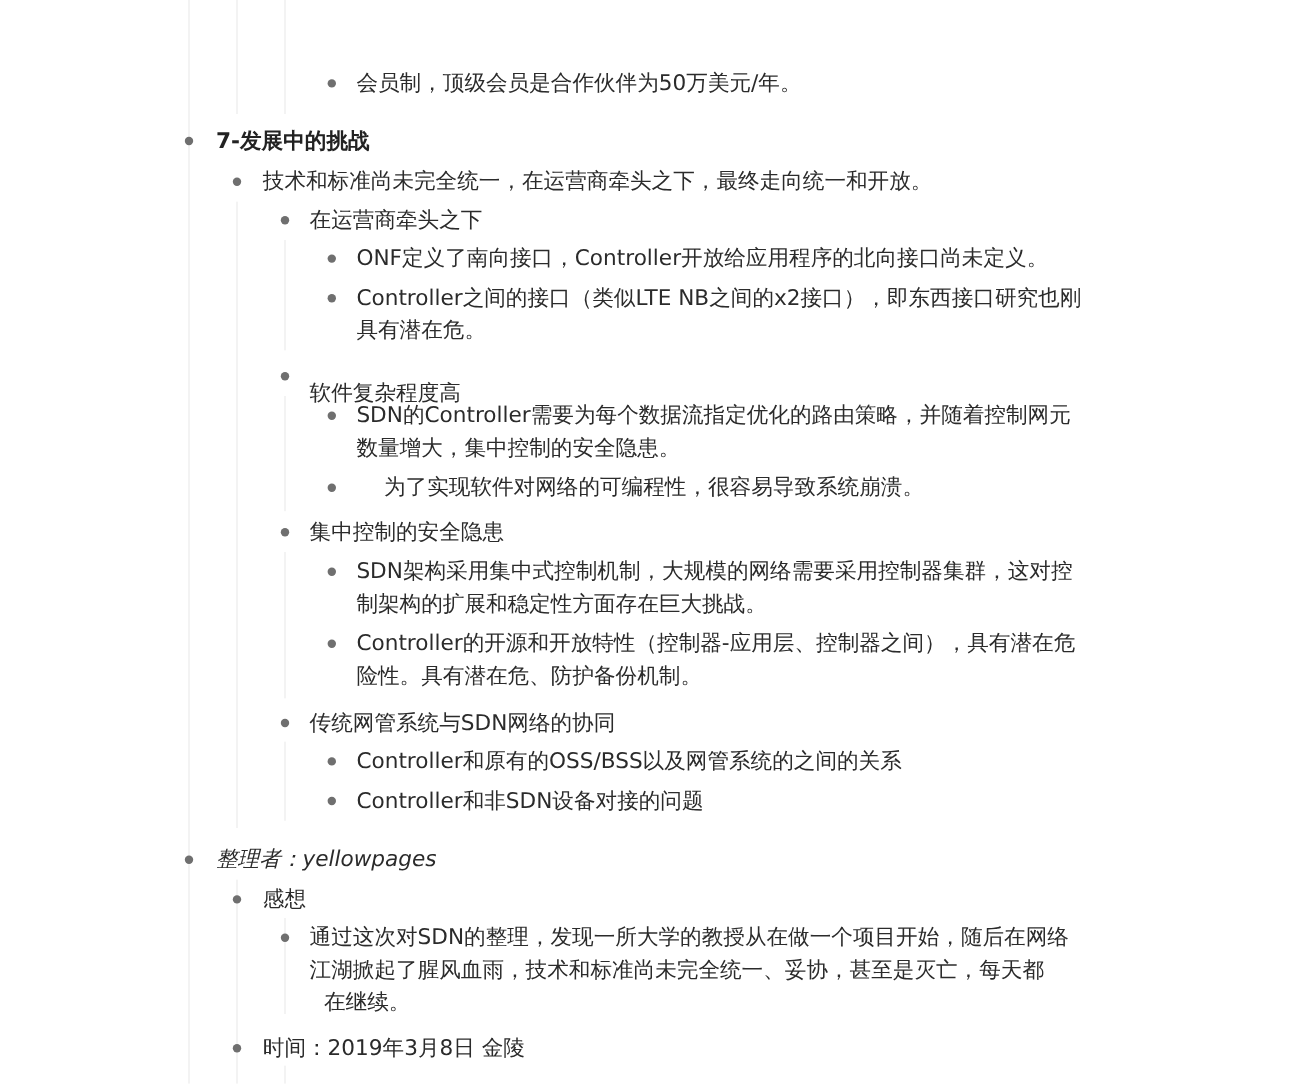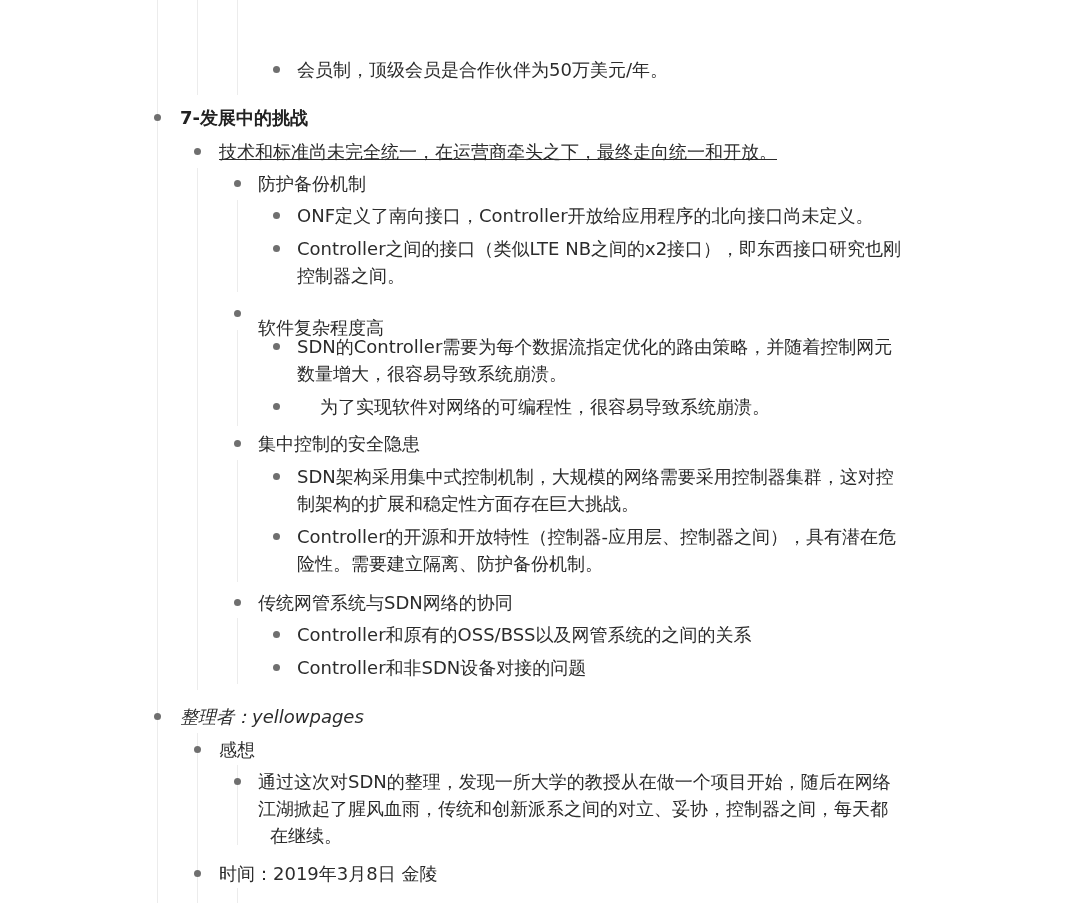--- a/index.html
+++ b/index.html
@@ -42,48 +42,48 @@
     <span class="text" style="left:297px; top:0;">会员制，顶级会员是合作伙伴为50万美元/年。</span>
   </div>
 
   <div class="item" style="left:0; top:103px;">
     <span class="bullet" style="left:154px; top:11px;"></span>
     <span class="text bold" style="left:180px; top:0;">7-发展中的挑战</span>
   </div>
 
   <div class="item" style="left:0; top:137px;">
     <span class="bullet" style="left:194px; top:11px;"></span>
-    <span class="text" style="left:219px; top:0;text-decoration:underline;">技术和标准尚未完全统一，在运营商牵头之下，最终走向统一和开放。</span>
+    <span class="text" style="left:219px; top:0;">技术和标准尚未完全统一，在运营商牵头之下，最终走向统一和开放。</span>
   </div>
 
   <div class="item" style="left:0; top:169px;">
     <span class="bullet" style="left:234px; top:11px;"></span>
-    <span class="text" style="left:258px; top:0;">防护备份机制</span>
+    <span class="text" style="left:258px; top:0;">在运营商牵头之下</span>
   </div>
 
   <div class="item" style="left:0; top:201px;">
     <span class="bullet" style="left:273px; top:11px;"></span>
     <span class="text" style="left:297px; top:0;">ONF定义了南向接口，Controller开放给应用程序的北向接口尚未定义。</span>
   </div>
 
   <div class="item" style="left:0; top:234px;">
     <span class="bullet" style="left:273px; top:11px;"></span>
     <span class="text" style="left:297px; top:0;">Controller之间的接口（类似LTE NB之间的x2接口），即东西接口研究也刚</span>
-    <span class="text" style="left:297px; top:27px;">控制器之间。</span>
+    <span class="text" style="left:297px; top:27px;">具有潜在危。</span>
   </div>
 
   <div class="item" style="left:0; top:299px;">
     <span class="bullet" style="left:234px; top:11px;"></span>
     <span class="text" style="left:258px; top:0;margin-top:14px;">软件复杂程度高</span>
   </div>
 
   <div class="item" style="left:0; top:332px;">
     <span class="bullet" style="left:273px; top:11px;"></span>
     <span class="text" style="left:297px; top:0;">SDN的Controller需要为每个数据流指定优化的路由策略，并随着控制网元</span>
-    <span class="text" style="left:297px; top:27px;">数量增大，很容易导致系统崩溃。</span>
+    <span class="text" style="left:297px; top:27px;">数量增大，集中控制的安全隐患。</span>
   </div>
 
   <div class="item" style="left:0; top:392px;">
     <span class="bullet" style="left:273px; top:11px;"></span>
     <span class="text" style="left:297px; top:0;margin-left:23px;">为了实现软件对网络的可编程性，很容易导致系统崩溃。</span>
   </div>
 
   <div class="item" style="left:0; top:429px;">
     <span class="bullet" style="left:234px; top:11px;"></span>
     <span class="text" style="left:258px; top:0;">集中控制的安全隐患</span>
@@ -91,21 +91,21 @@
 
   <div class="item" style="left:0; top:462px;">
     <span class="bullet" style="left:273px; top:11px;"></span>
     <span class="text" style="left:297px; top:0;">SDN架构采用集中式控制机制，大规模的网络需要采用控制器集群，这对控</span>
     <span class="text" style="left:297px; top:27px;">制架构的扩展和稳定性方面存在巨大挑战。</span>
   </div>
 
   <div class="item" style="left:0; top:522px;">
     <span class="bullet" style="left:273px; top:11px;"></span>
     <span class="text" style="left:297px; top:0;">Controller的开源和开放特性（控制器-应用层、控制器之间），具有潜在危</span>
-    <span class="text" style="left:297px; top:27px;">险性。需要建立隔离、防护备份机制。</span>
+    <span class="text" style="left:297px; top:27px;">险性。具有潜在危、防护备份机制。</span>
   </div>
 
   <div class="item" style="left:0; top:588px;">
     <span class="bullet" style="left:234px; top:11px;"></span>
     <span class="text" style="left:258px; top:0;">传统网管系统与SDN网络的协同</span>
   </div>
 
   <div class="item" style="left:0; top:620px;">
     <span class="bullet" style="left:273px; top:11px;"></span>
     <span class="text" style="left:297px; top:0;">Controller和原有的OSS/BSS以及网管系统的之间的关系</span>
@@ -122,21 +122,21 @@
   </div>
 
   <div class="item" style="left:0; top:735px;">
     <span class="bullet" style="left:194px; top:11px;"></span>
     <span class="text" style="left:219px; top:0;">感想</span>
   </div>
 
   <div class="item" style="left:0; top:767px;">
     <span class="bullet" style="left:234px; top:11px;"></span>
     <span class="text" style="left:258px; top:0;">通过这次对SDN的整理，发现一所大学的教授从在做一个项目开始，随后在网络</span>
-    <span class="text" style="left:258px; top:27px;">江湖掀起了腥风血雨，传统和创新派系之间的对立、妥协，控制器之间，每天都</span>
+    <span class="text" style="left:258px; top:27px;">江湖掀起了腥风血雨，技术和标准尚未完全统一、妥协，甚至是灭亡，每天都</span>
     <span class="text" style="left:270px; top:54px;">在继续。</span>
   </div>
 
   <div class="item" style="left:0; top:859px;">
     <span class="bullet" style="left:194px; top:11px;"></span>
     <span class="text" style="left:219px; top:0;">时间：2019年3月8日 金陵</span>
   </div>
 </div>
 
 </body></html>

